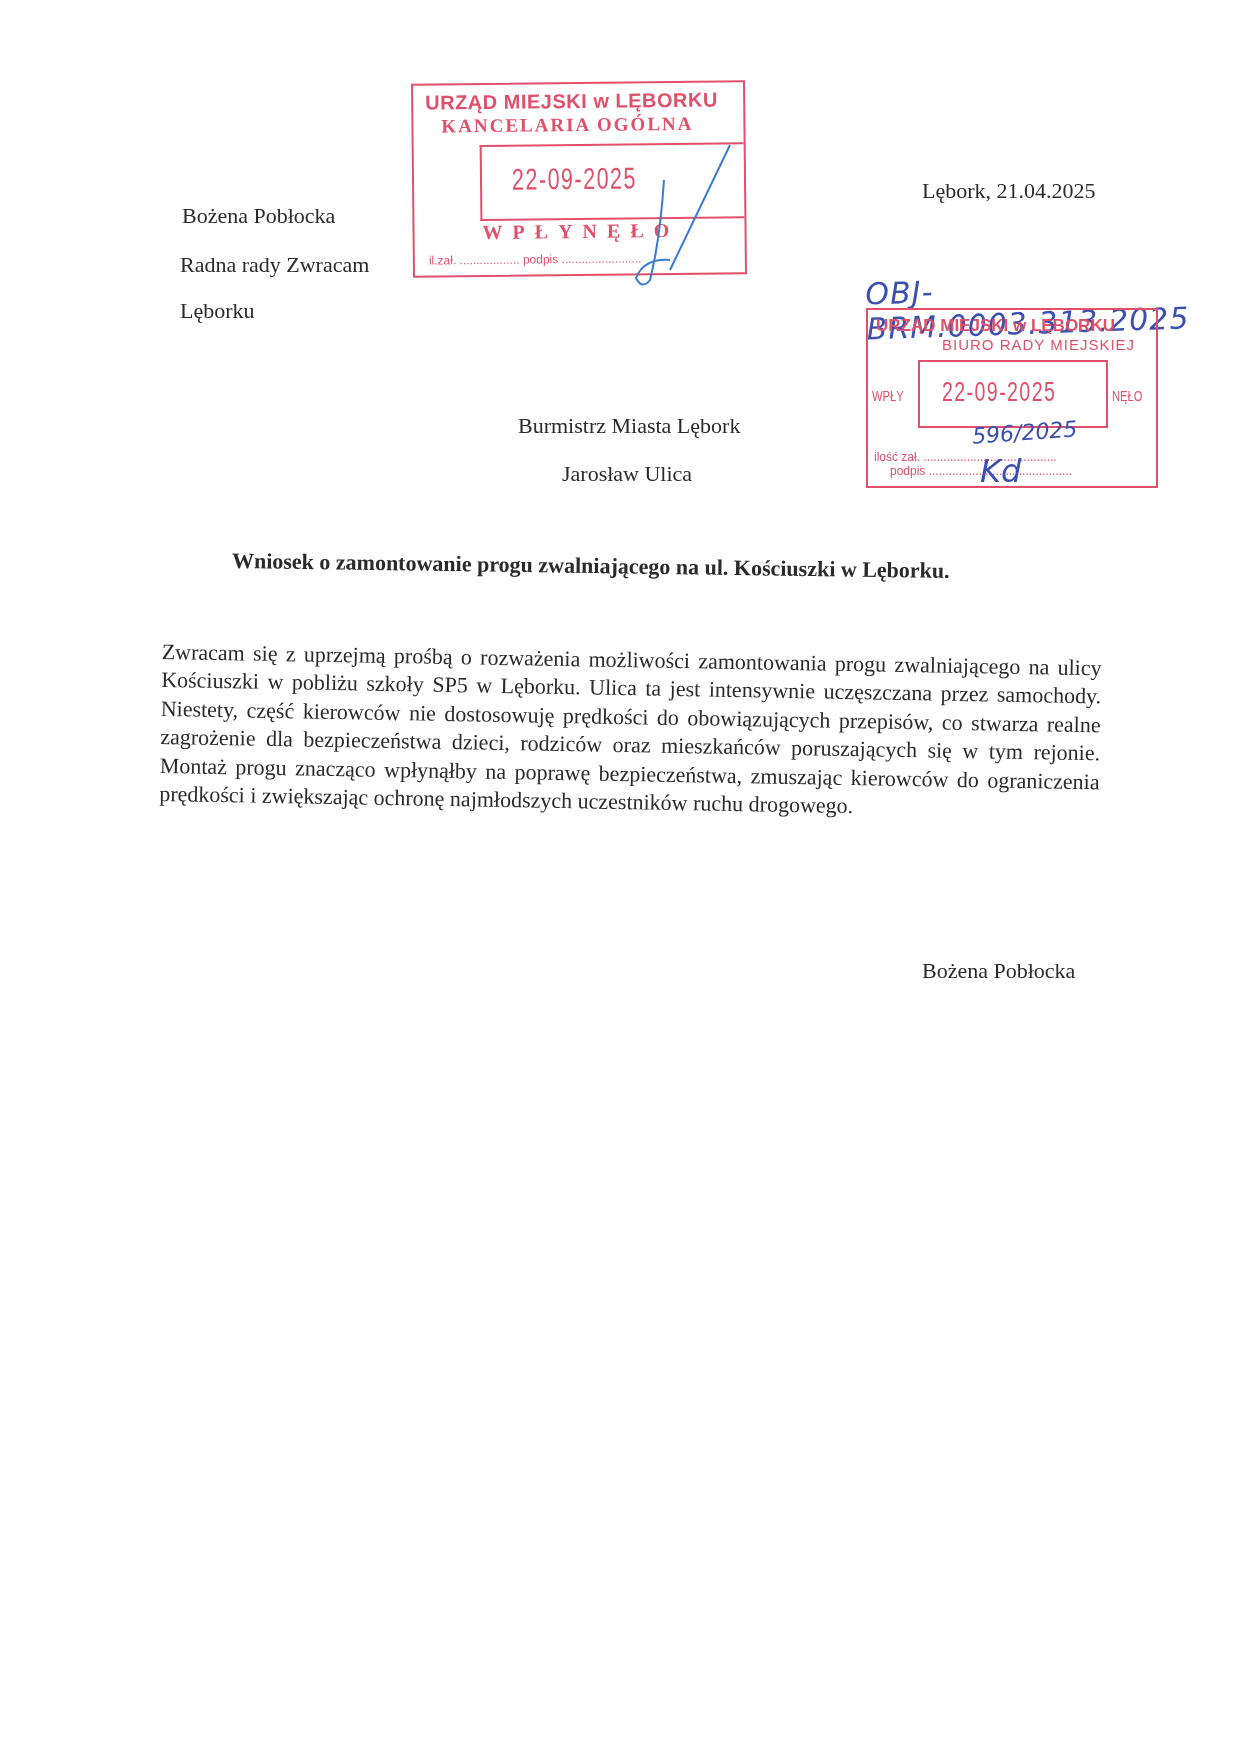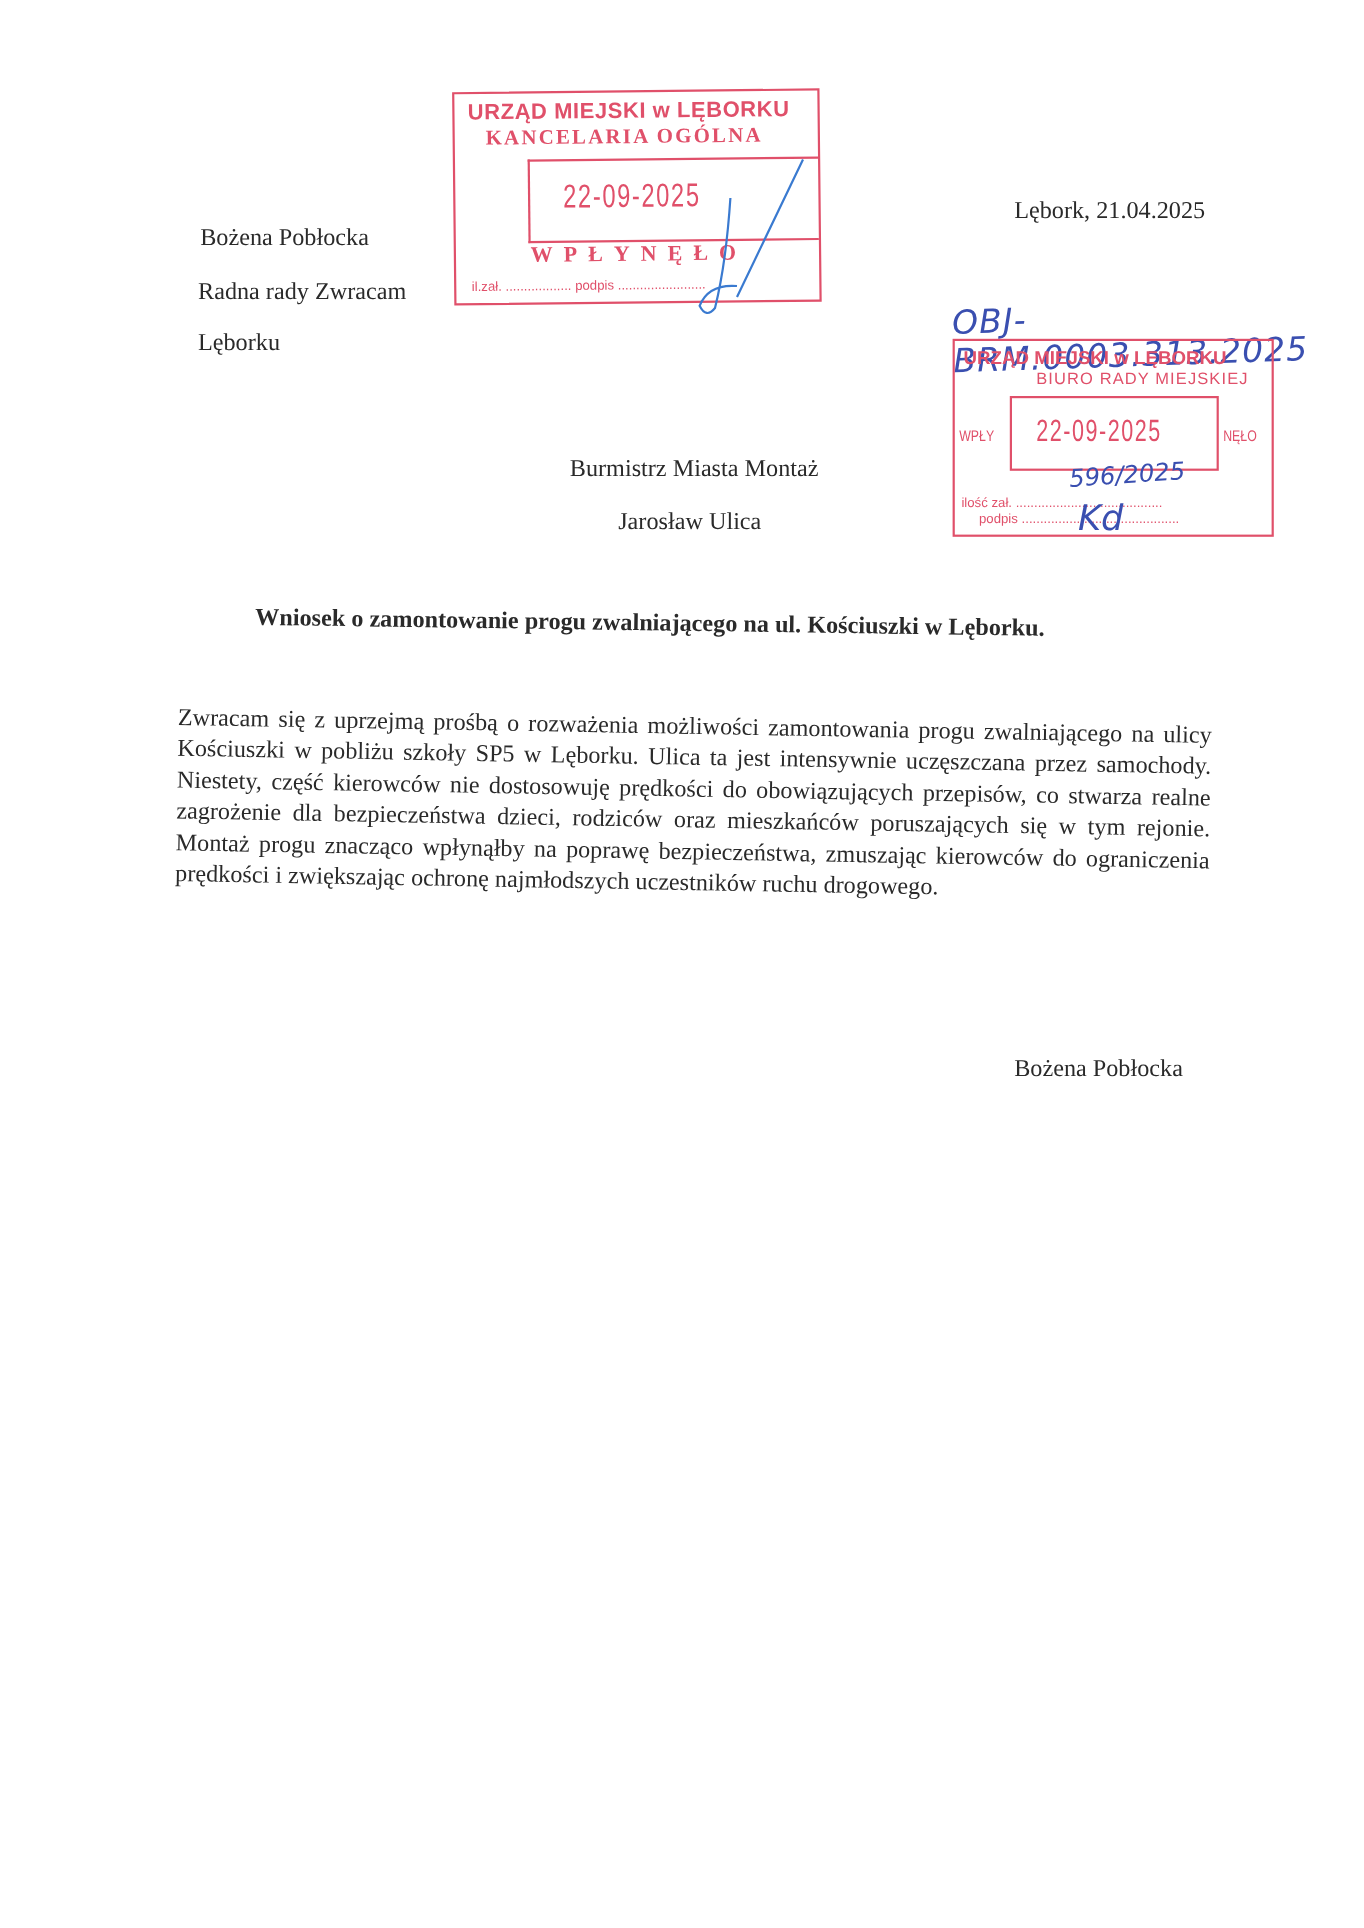--- a/index.html
+++ b/index.html
@@ -61,21 +61,21 @@
 <body>
 
 <div class="page">
 
   <div class="abs txt sender-name">Bożena Pobłocka</div>
   <div class="abs txt sender-role">Radna rady Zwracam</div>
   <div class="abs txt sender-city">Lęborku</div>
 
   <div class="abs txt date-line">Lębork, 21.04.2025</div>
 
-  <div class="abs txt recip-title">Burmistrz Miasta Montaż</div>
+  <div class="abs txt recip-title">Burmistrz Miasta Lębork</div>
   <div class="abs txt recip-name">Jarosław Ulica</div>
 
   <div class="abs txt subject">Wniosek o zamontowanie progu zwalniającego na ul. Kościuszki w Lęborku.</div>
 
   <div class="abs body">
     <p>Zwracam się z uprzejmą prośbą o rozważenia możliwości zamontowania progu zwalniającego na ulicy Kościuszki w pobliżu szkoły SP5 w Lęborku. Ulica ta jest intensywnie uczęszczana przez samochody. Niestety, część kierowców nie dostosowuję prędkości do obowiązujących przepisów, co stwarza realne zagrożenie dla bezpieczeństwa dzieci, rodziców oraz mieszkańców poruszających się w tym rejonie. Montaż progu znacząco wpłynąłby na poprawę bezpieczeństwa, zmuszając kierowców do ograniczenia prędkości i zwiększając ochronę najmłodszych uczestników ruchu drogowego.</p>
   </div>
 
   <div class="abs txt signature">Bożena Pobłocka</div>
 

